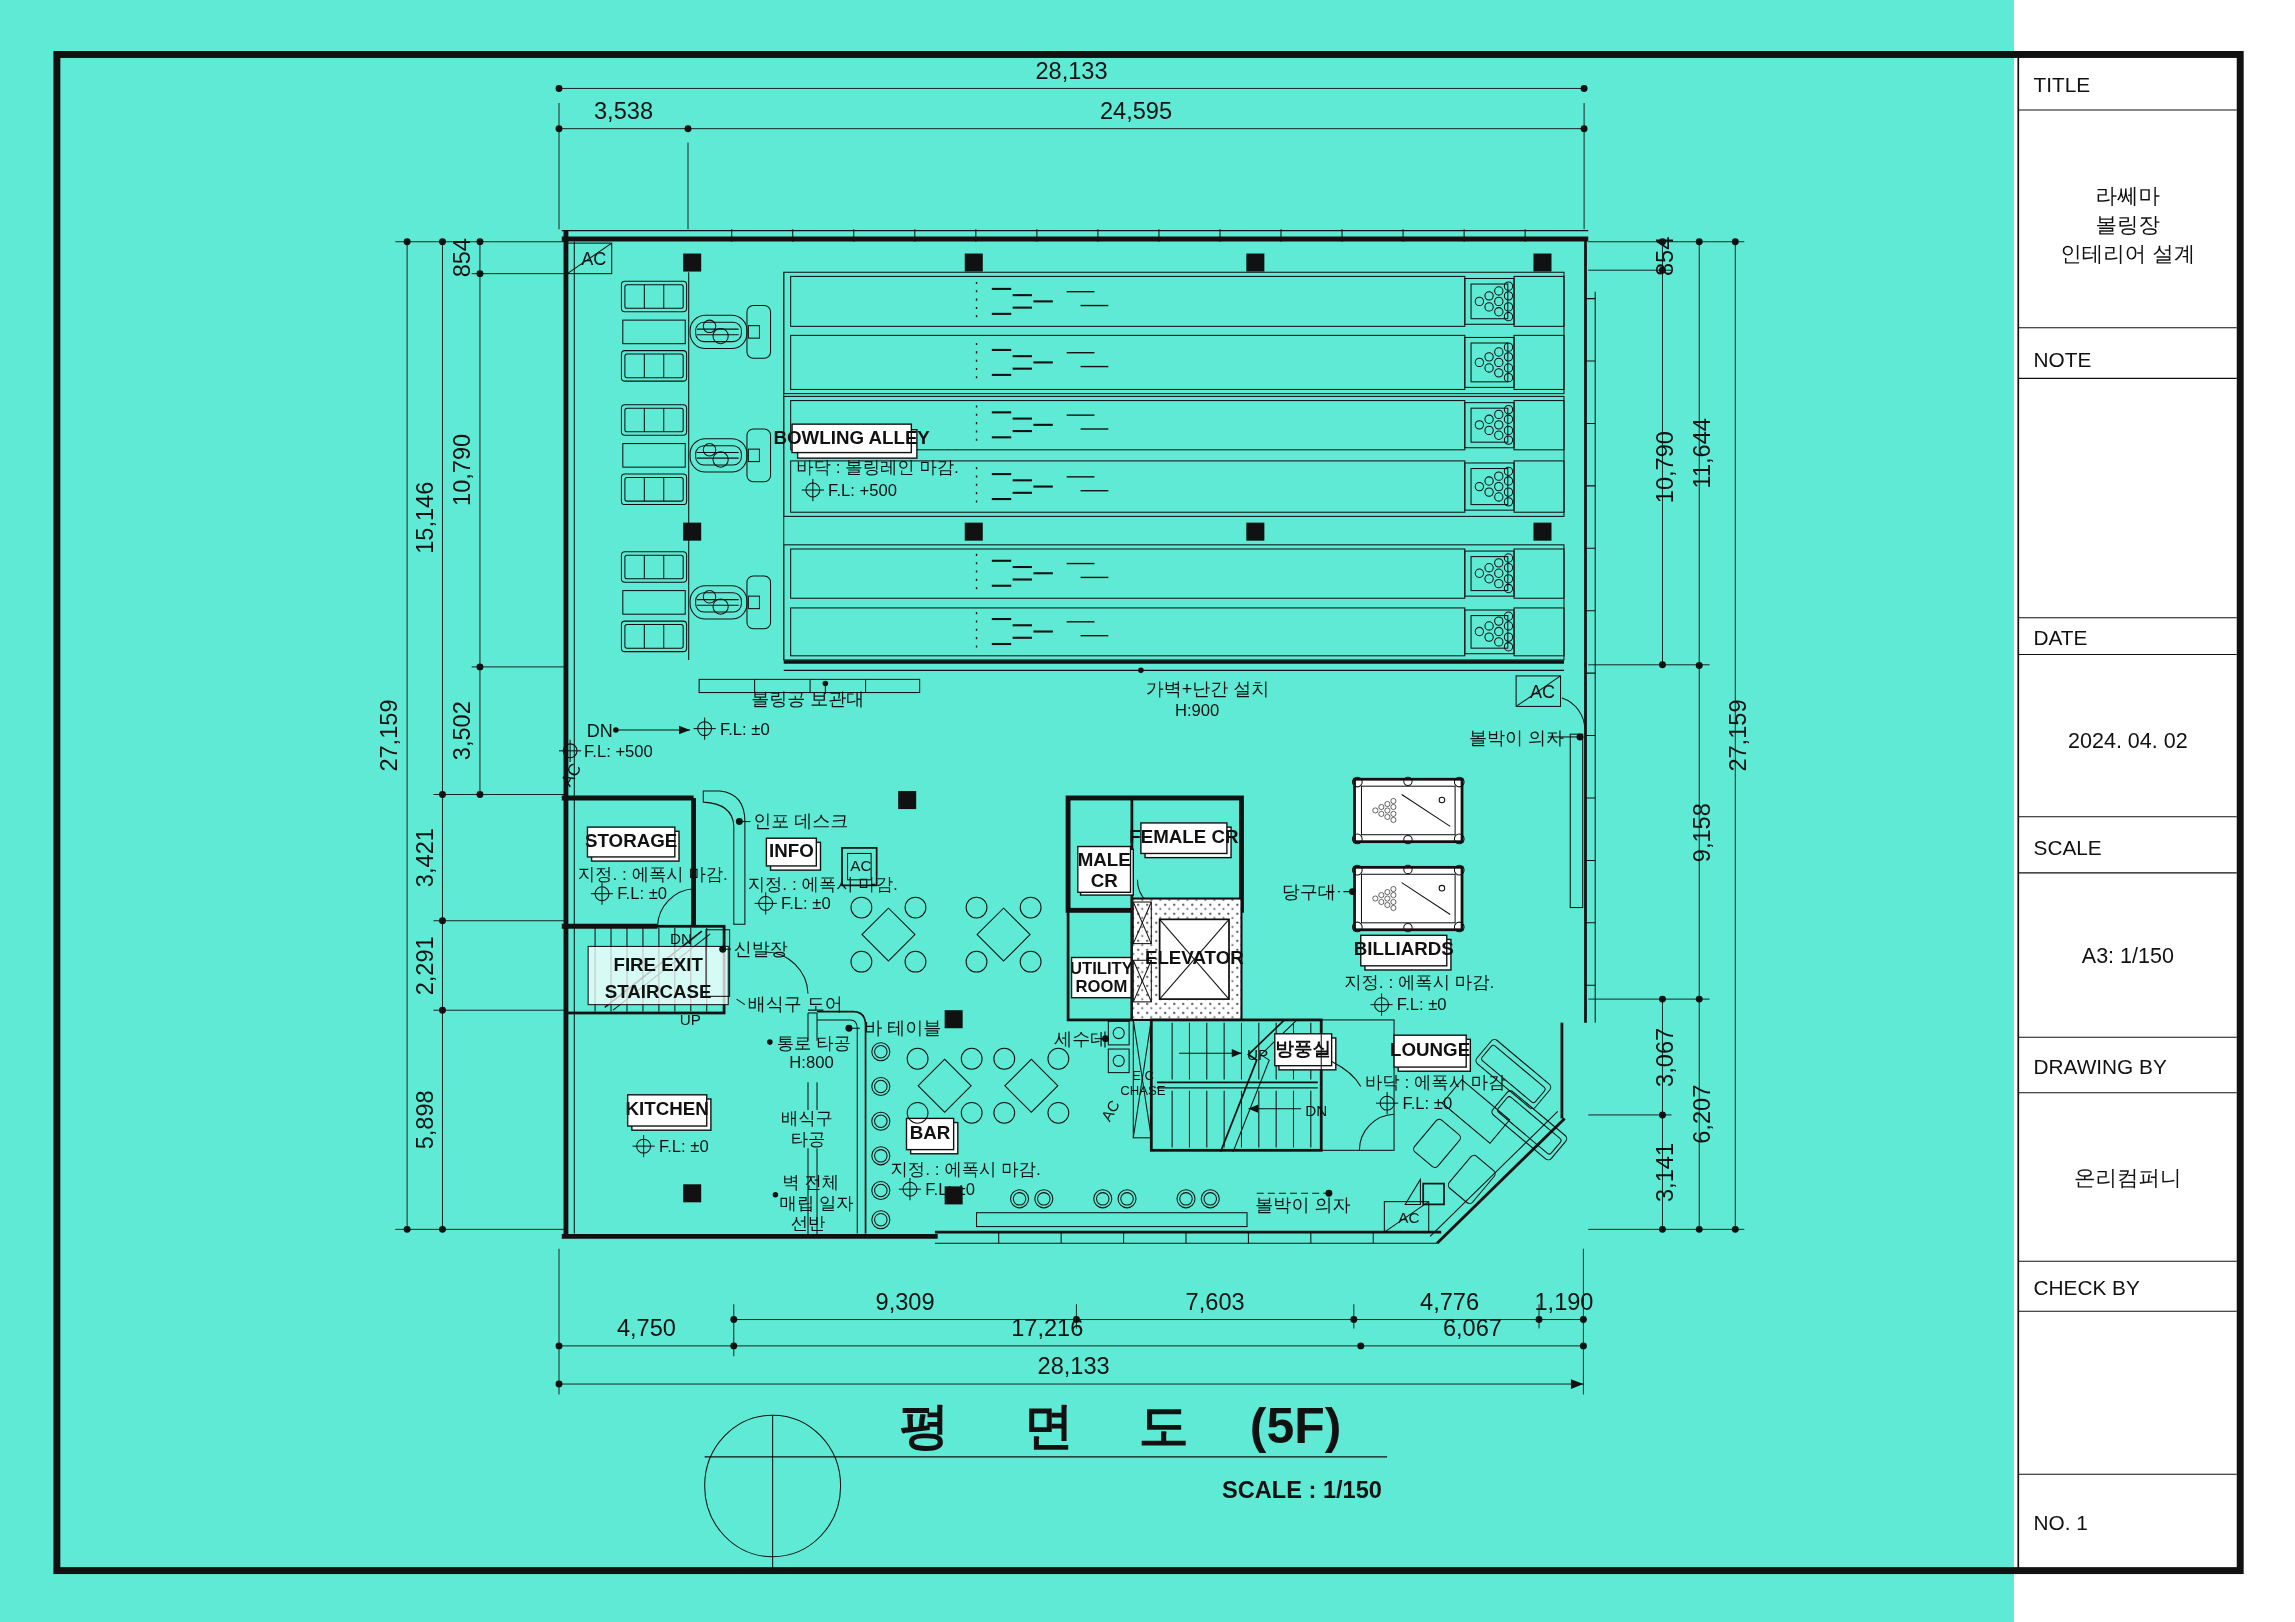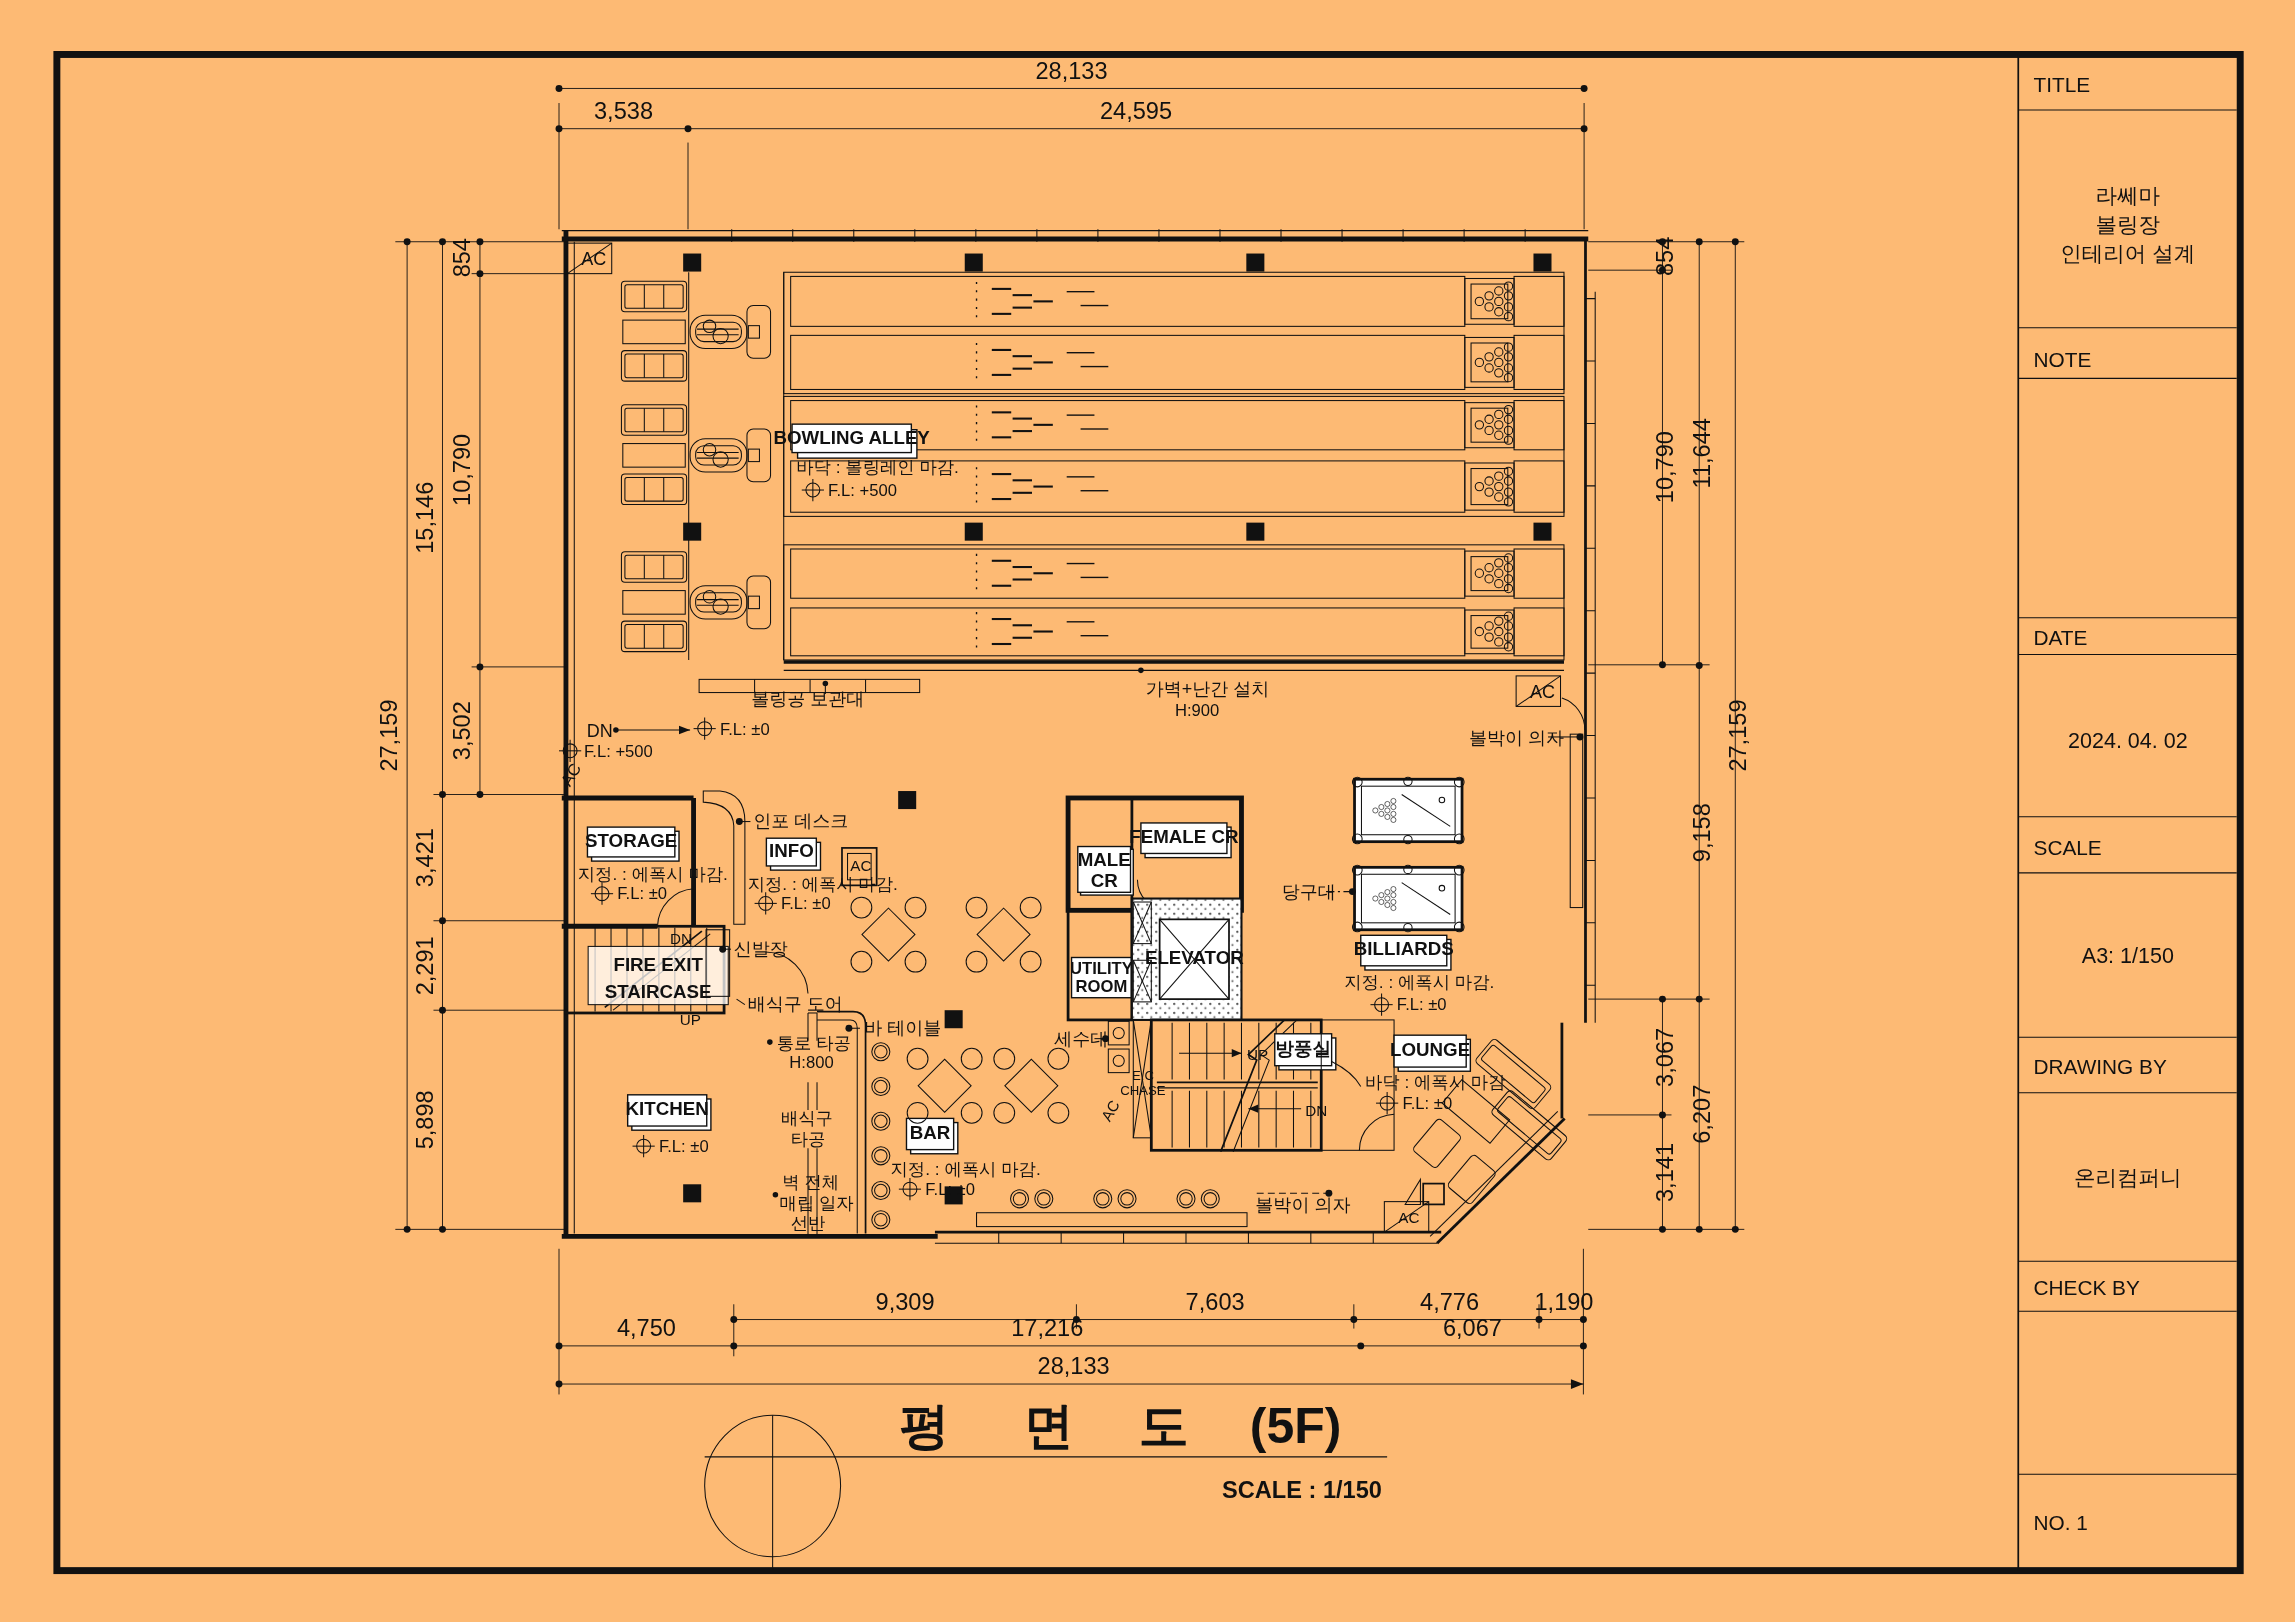--- a/index.html
+++ b/index.html
@@ -1,16 +1,16 @@
 <!DOCTYPE html>
 <html style="font-size:11px"><head>
 <meta charset="utf-8">
 <style>
   html,body{margin:0;padding:0;background:#fff;}
-  .sheet{position:relative;width:2295px;height:1623px;background:#fdba74;}
+  .sheet{position:relative;width:2014px;height:1623px;background:#5eead4;}
   svg{display:block;}
   svg text{font-family:"Liberation Sans","DejaVu Sans",sans-serif;fill:#111;}
   .dim{font-size:34px;text-anchor:middle;}
   .ann{font-size:26px;}
   .fin{font-size:25px;}
   .lv{font-size:24px;}
   .lbl{font-size:27px;text-anchor:middle;font-weight:bold;}
   .sm{font-size:22px;}
   .tbl{font-size:30px;}
   .tbv{font-size:31px;text-anchor:middle;}

